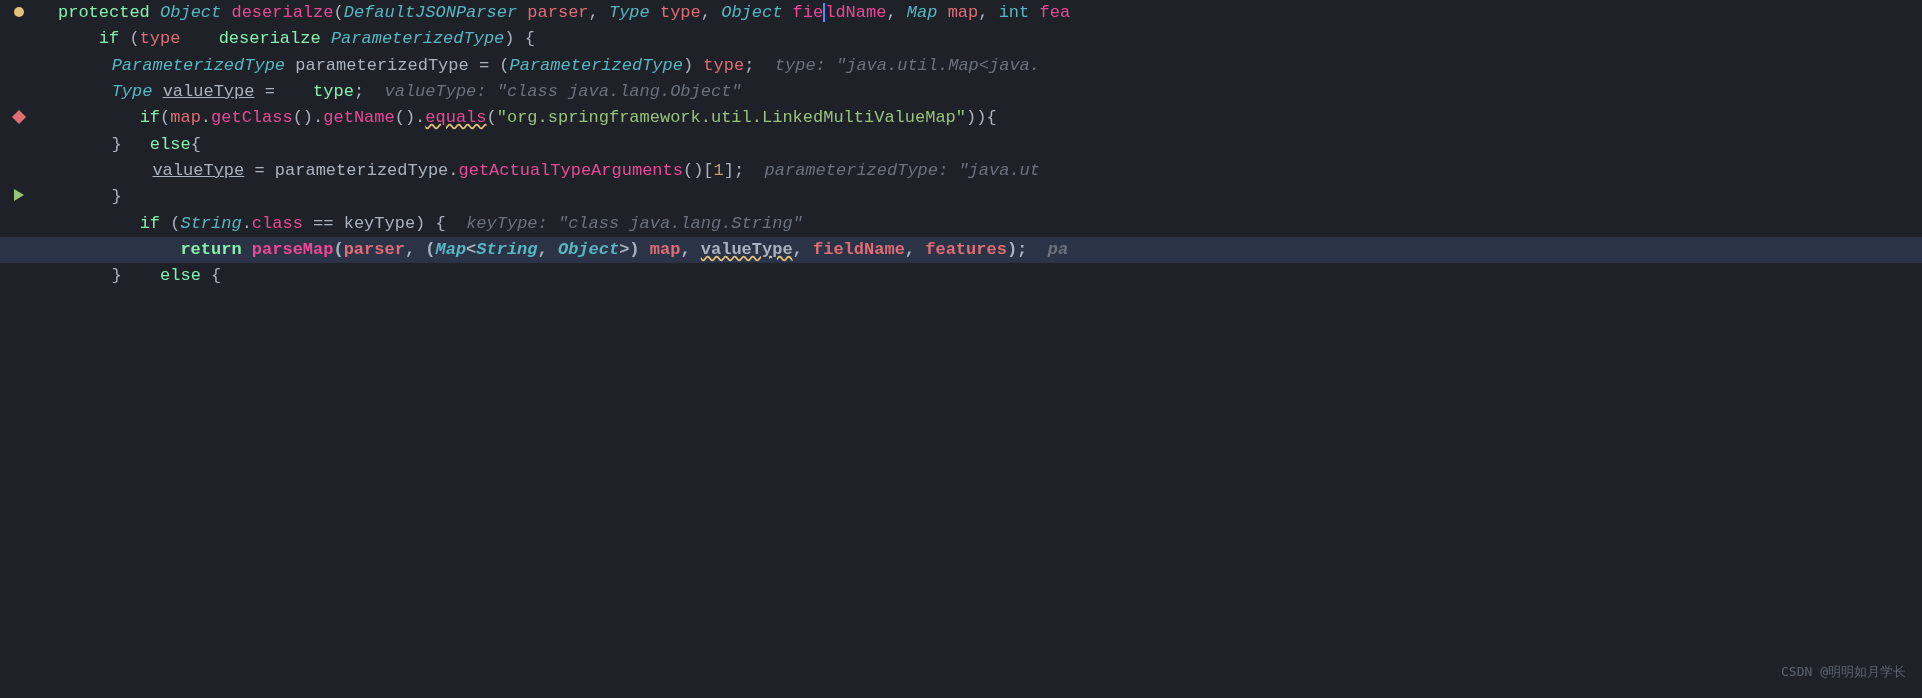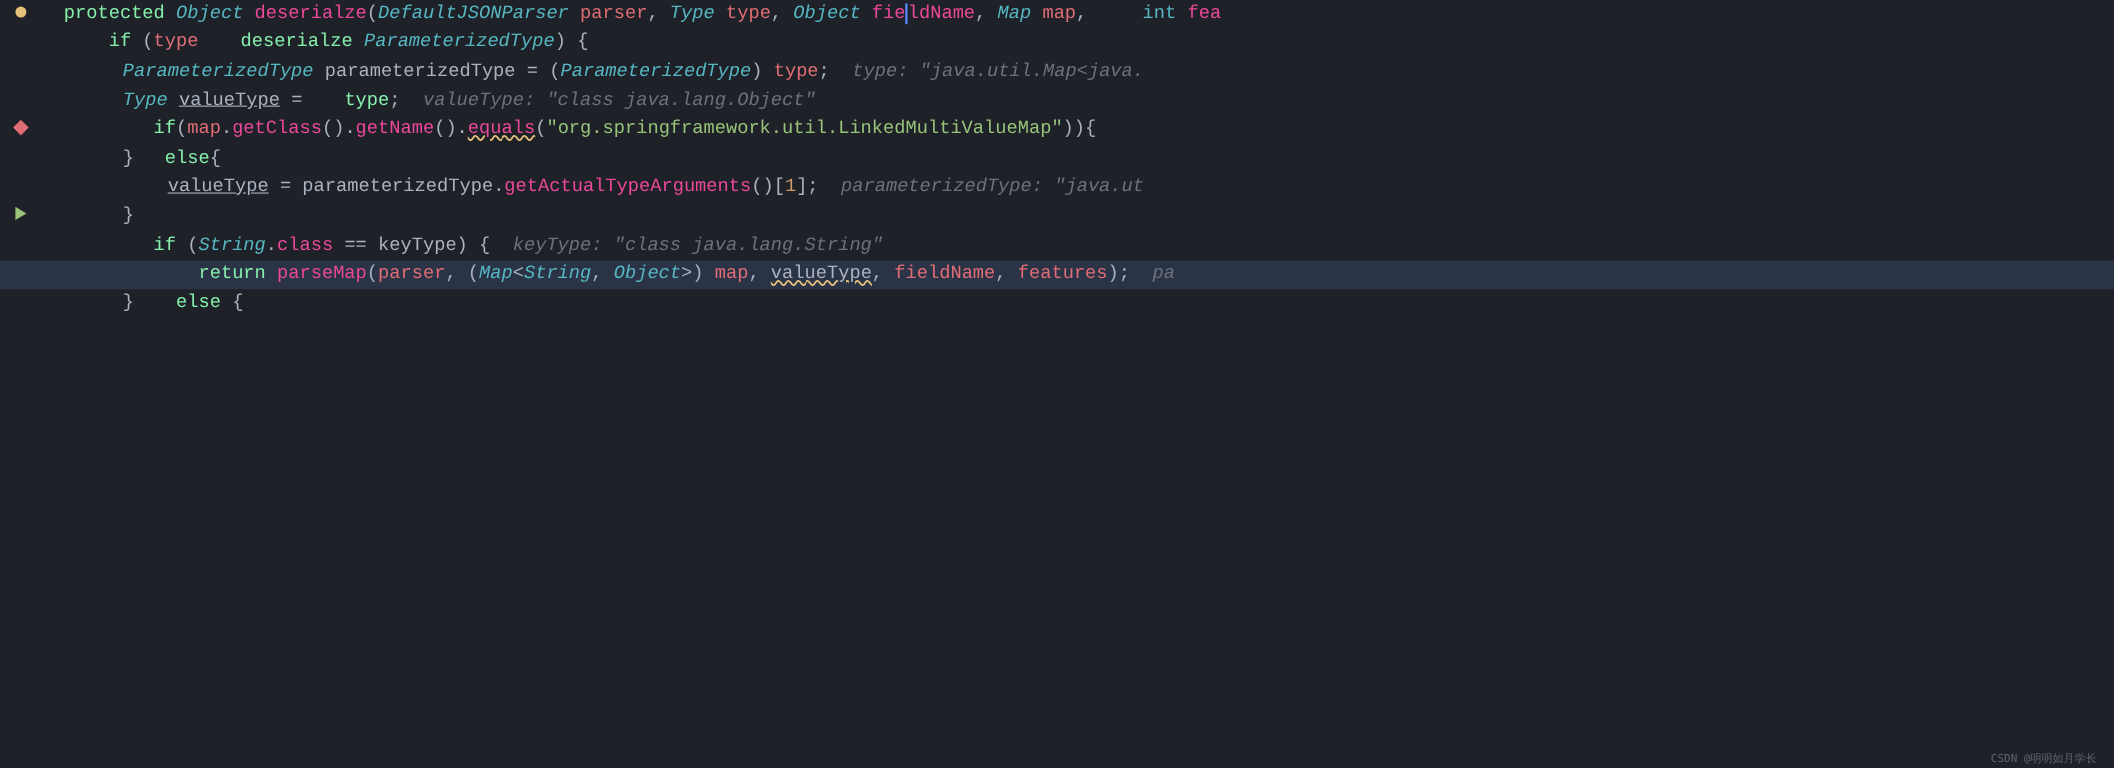--- a/index.html
+++ b/index.html
@@ -65,52 +65,53 @@
       display: inline-block;
     } 
     .fn { color: #ec4899; } 
     .str { color: #98c379; } 
     .num { color: #d19a66; } 
     .var { color: #abb2bf; }
     .param { color: #e06c75; }
     .italic { font-style: italic; }
     .orange { color: #ec4899; }
     .pink { color: #86efac; margin-left: 28px; }
-    .cyan { color: #56b6c2; margin-left: 40px; }
+    .cyan { color: #56b6c2; }
     .cyan-italic { color: #56b6c2; font-style: italic; }
     .underline-yellow-wavy {
       text-decoration: underline wavy #e5c07b;
     }
     .underline-plain {
       text-decoration: underline;
     }
 
     @keyframes blink {
       50% { opacity: 0; }
     }
 
     
     .inline-hint {
       color: #6b717d;
       font-style: italic;
     }
 
     .watermark {
       position: absolute;
-      bottom: 0;
+      bottom: 16px;
       right: 16px;
       color: #5c6370;
-      font-size: 10px;
+      font-size: 13px;
       font-style: normal;
       font-family: 'Consolas', monospace;
     }
 
     
     .line-return {
       background-color: #2b3447;
+      font-weight: bold;
     }
 
   </style>
 </head>
 <body>
 
 <div class="code-container">
 
   <div class="code-line">
     <span class="gutter">

